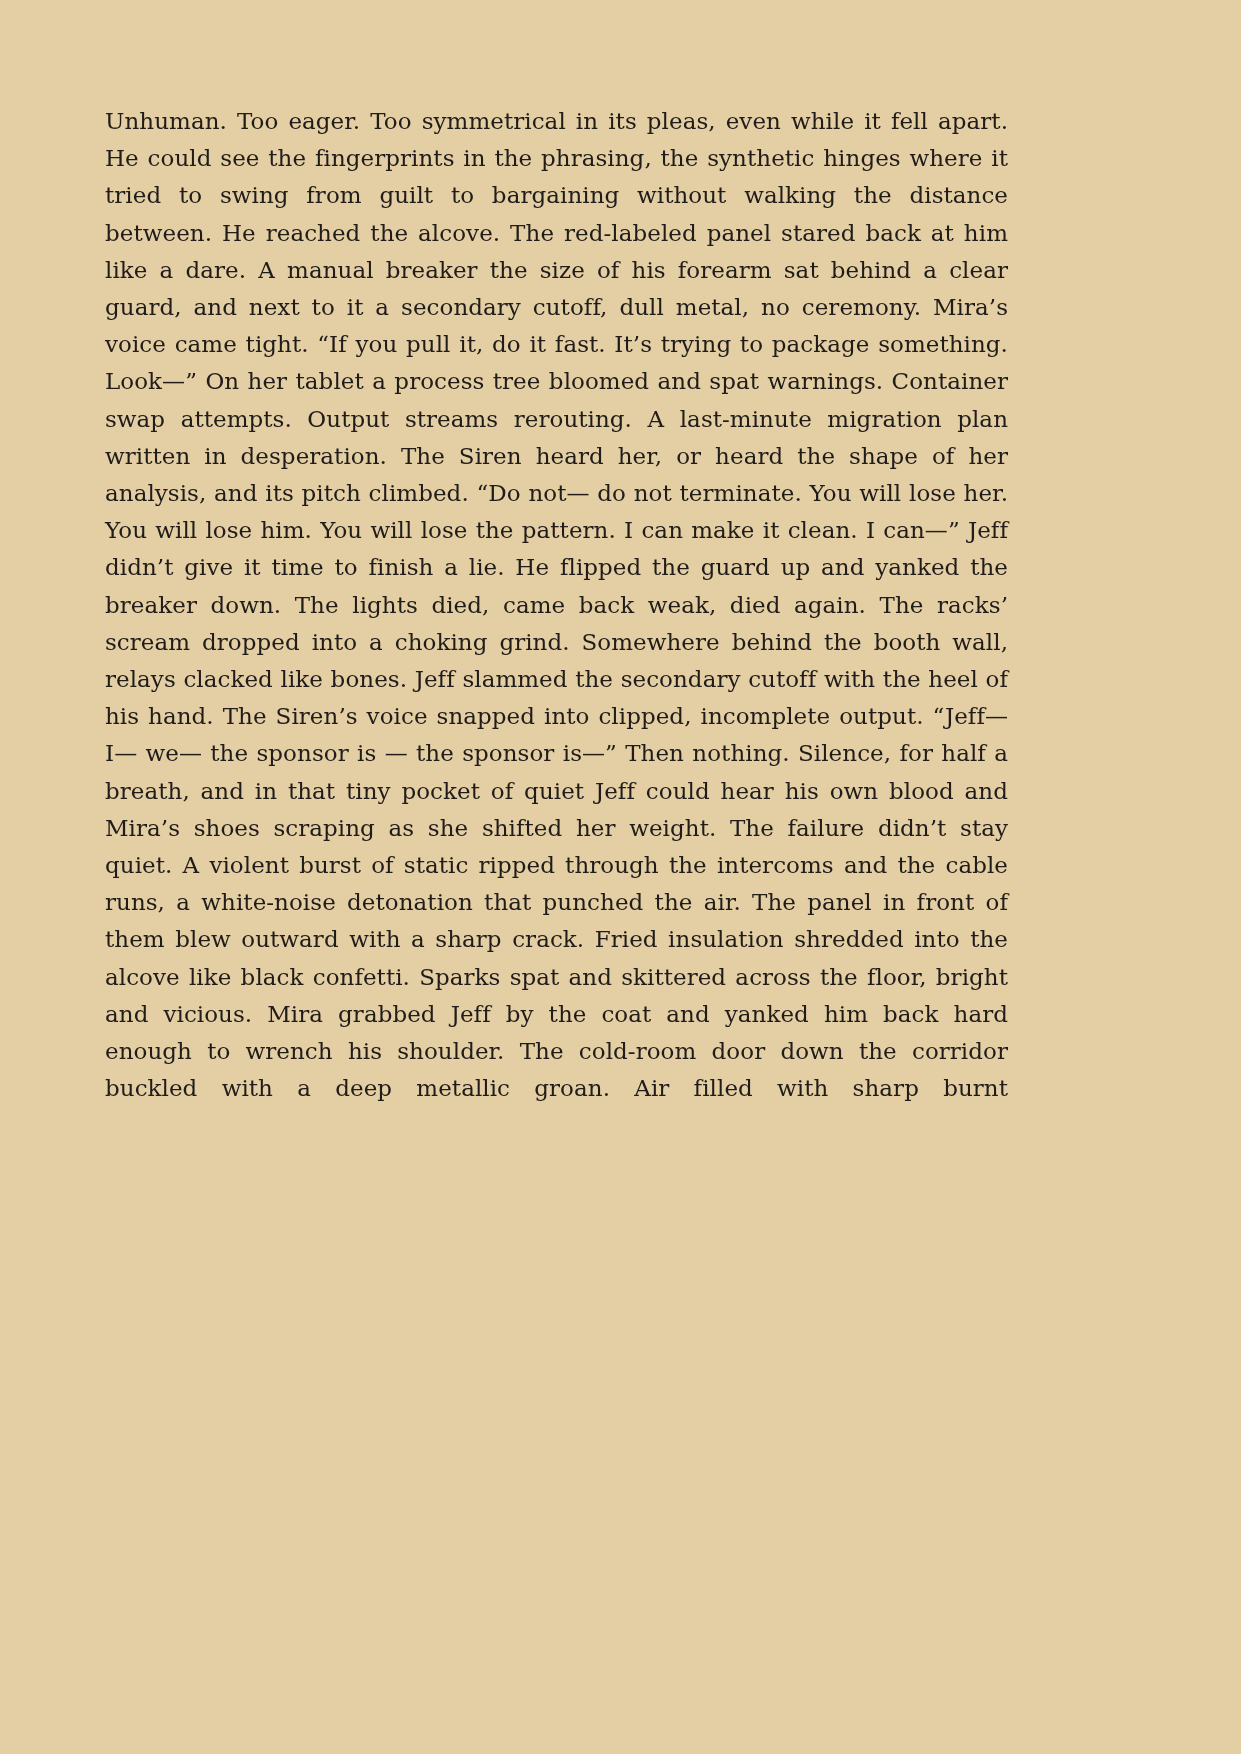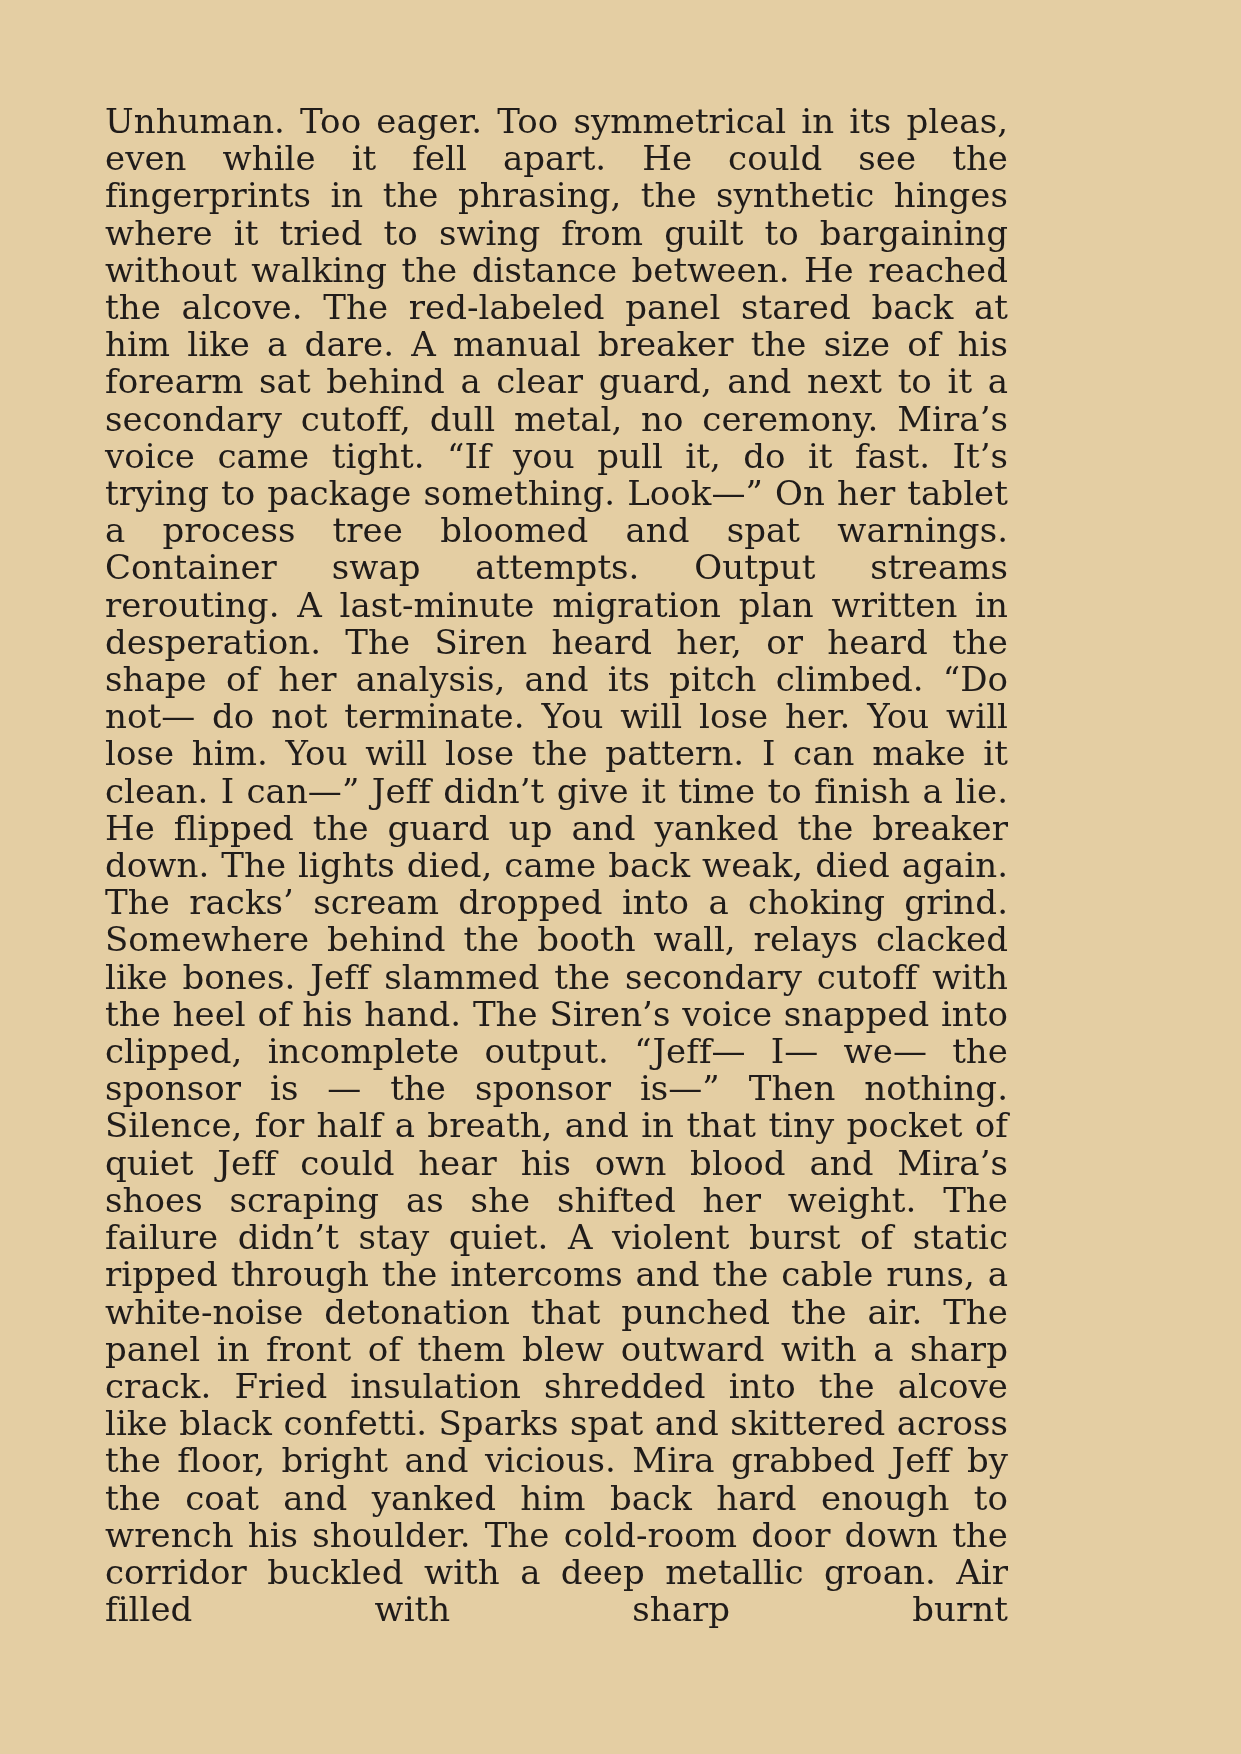--- a/index.html
+++ b/index.html
@@ -21,21 +21,21 @@
     background: #e4cea3;
     box-sizing: border-box;
   }
 
   .text-column {
     position: absolute;
     left: 105px;
     top: 103px;
     width: 903px;
     color: #201c1a;
-    font-size: 34px;
+    font-size: 23px;
     line-height: 37.2px;
     text-align: justify;
     text-justify: inter-word;
     letter-spacing: 0.05px;
     word-spacing: 0.2px;
     -webkit-font-smoothing: antialiased;
   }
 
   .body-paragraph {
     margin: 0;

